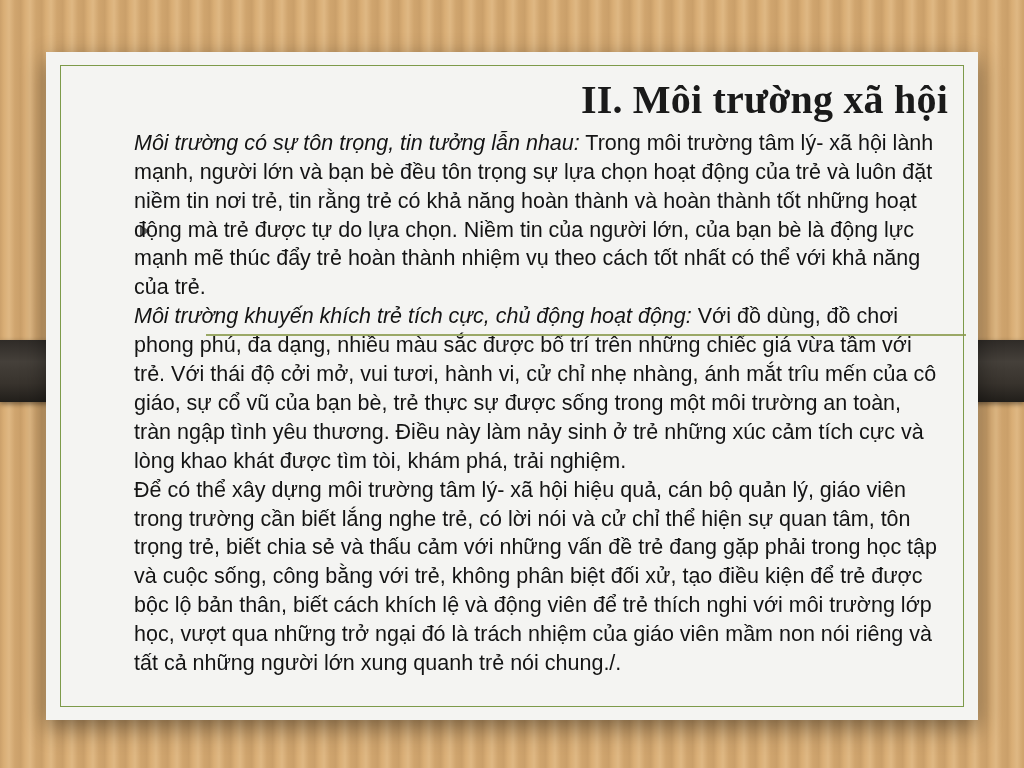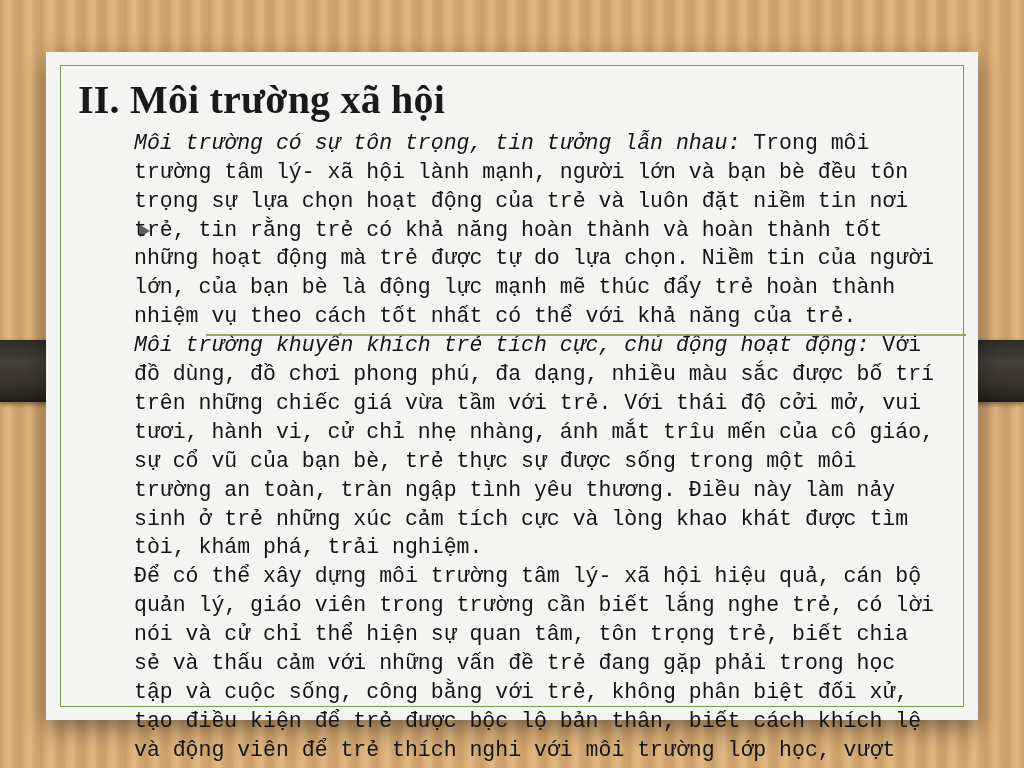--- a/index.html
+++ b/index.html
@@ -91,21 +91,21 @@
   }
   .slide-inner {
     position: absolute;
     left: 32px;
     top: 20px;
     right: 30px;
     bottom: 0;
   }
 
   .slide-title {
-    text-align: left;
+    text-align: right;
     font-size: 40px;
     line-height: 1.12;
     color: #1a1a1a;
     font-family: "Liberation Serif", serif;
     margin: 6px 0 6px 0;
     letter-spacing: 0.2px;
   }
   .slide-title .bold-frag { font-weight: bold; }
 
   .body-block {
@@ -124,21 +124,21 @@
     border-top: 6px solid transparent;
     border-bottom: 6px solid transparent;
   }
 
   p.para {
     margin: 0;
     font-size: 21.5px;
     line-height: 1.345;
     color: #141414;
     text-align: left;
-    font-family: Liberation Mono, monospace;
+    font-family: Liberation Sans, sans-serif;
   }
   p.para .lead-italic {
     font-style: italic;
   }
 
   
   .artifact-line {
     position: absolute;
     left: 128px;
     top: 262px;

